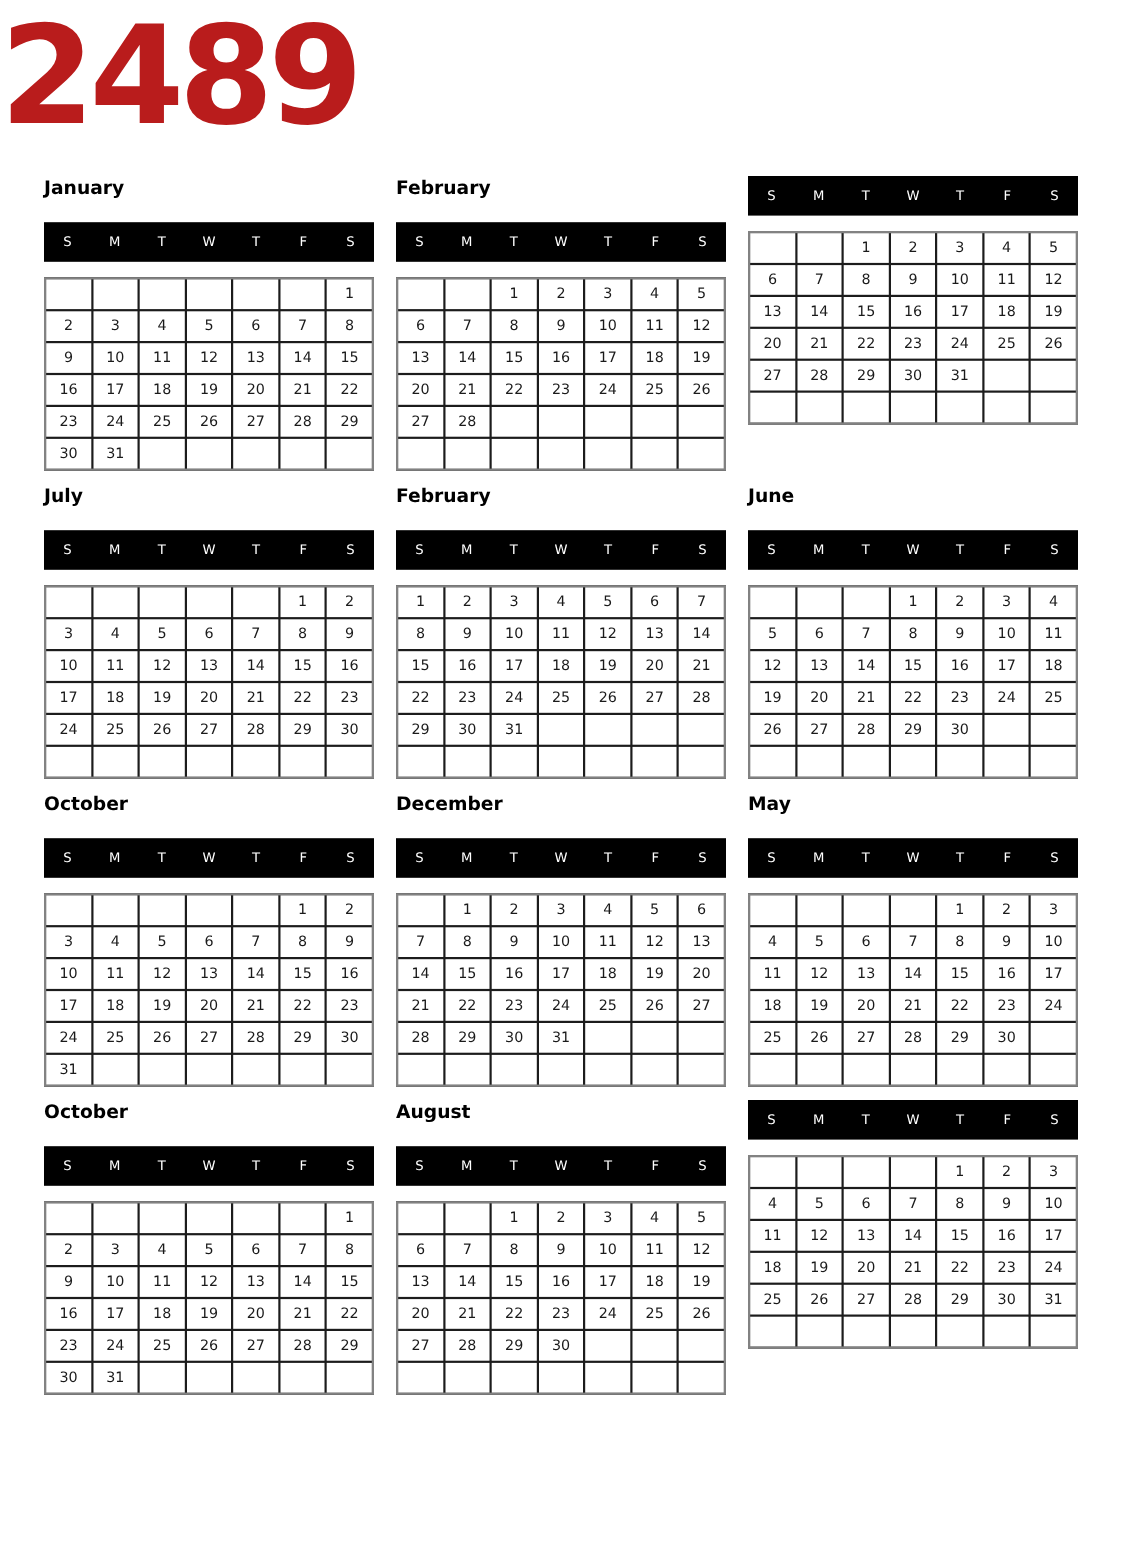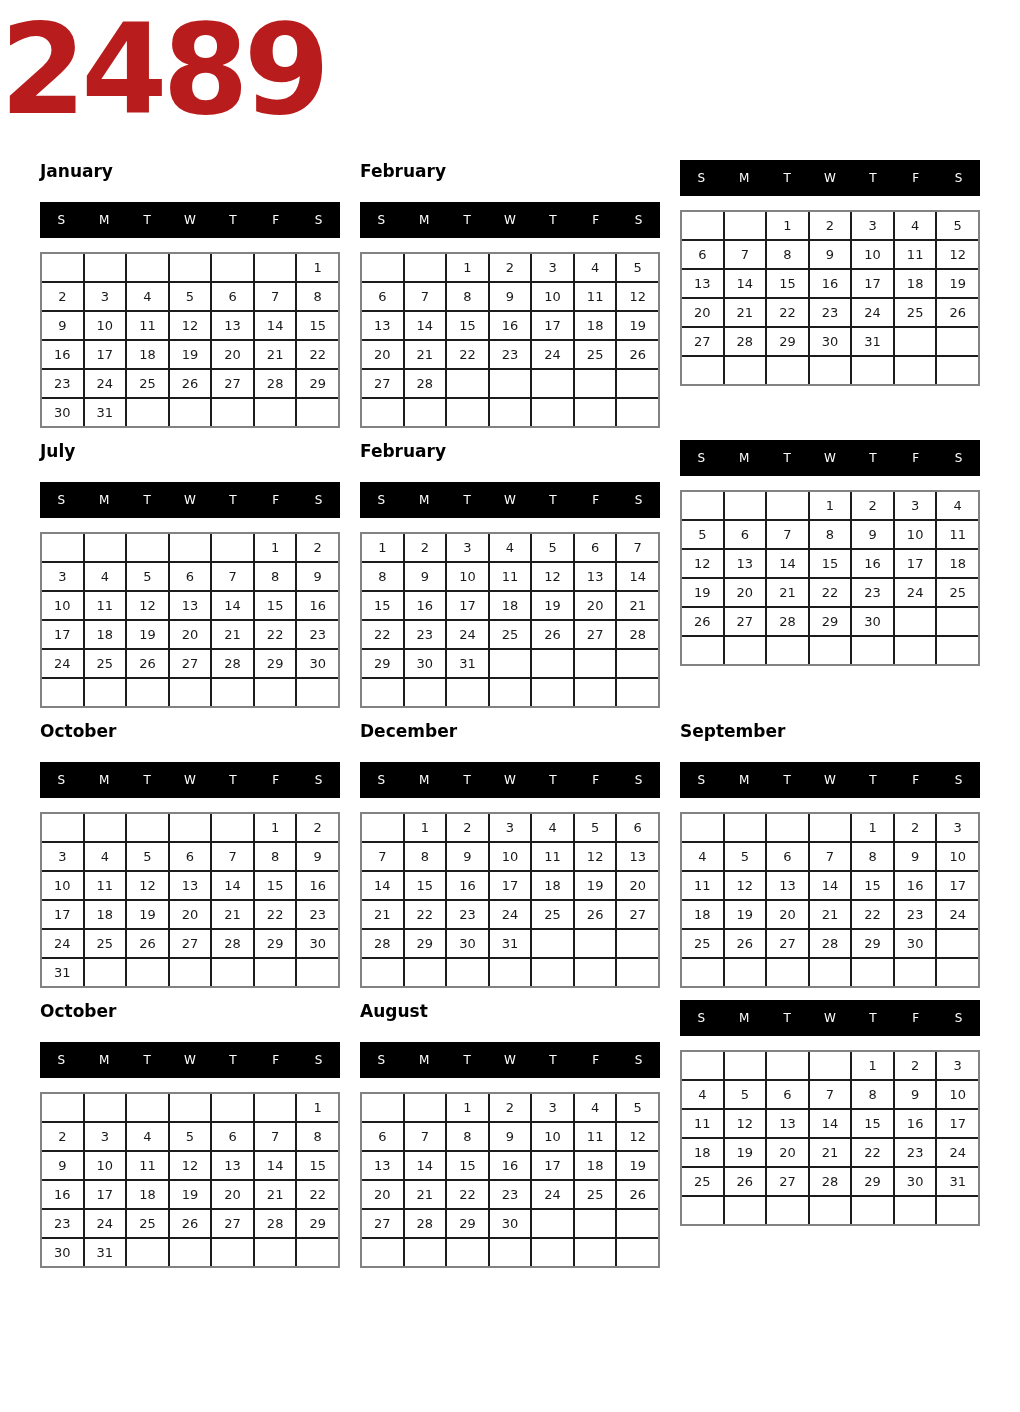--- a/index.html
+++ b/index.html
@@ -353,20 +353,21 @@
         <div class="cell"></div>
         <div class="cell"></div>
         <div class="cell"></div>
         <div class="cell"></div>
         <div class="cell"></div>
         <div class="cell"></div>
       </div>
   </div>
 
   <div class="month">
+    <div class="month-title">June</div>
     <div class="dow-header">
         <span>S</span>
         <span>M</span>
         <span>T</span>
         <span>W</span>
         <span>T</span>
         <span>F</span>
         <span>S</span>
       </div>
     <div class="date-grid">
@@ -523,21 +524,21 @@
         <div class="cell"></div>
         <div class="cell"></div>
         <div class="cell"></div>
         <div class="cell"></div>
         <div class="cell"></div>
         <div class="cell"></div>
       </div>
   </div>
 
   <div class="month">
-    <div class="month-title">September</div>
+    <div class="month-title">May</div>
     <div class="dow-header">
         <span>S</span>
         <span>M</span>
         <span>T</span>
         <span>W</span>
         <span>T</span>
         <span>F</span>
         <span>S</span>
       </div>
     <div class="date-grid">

